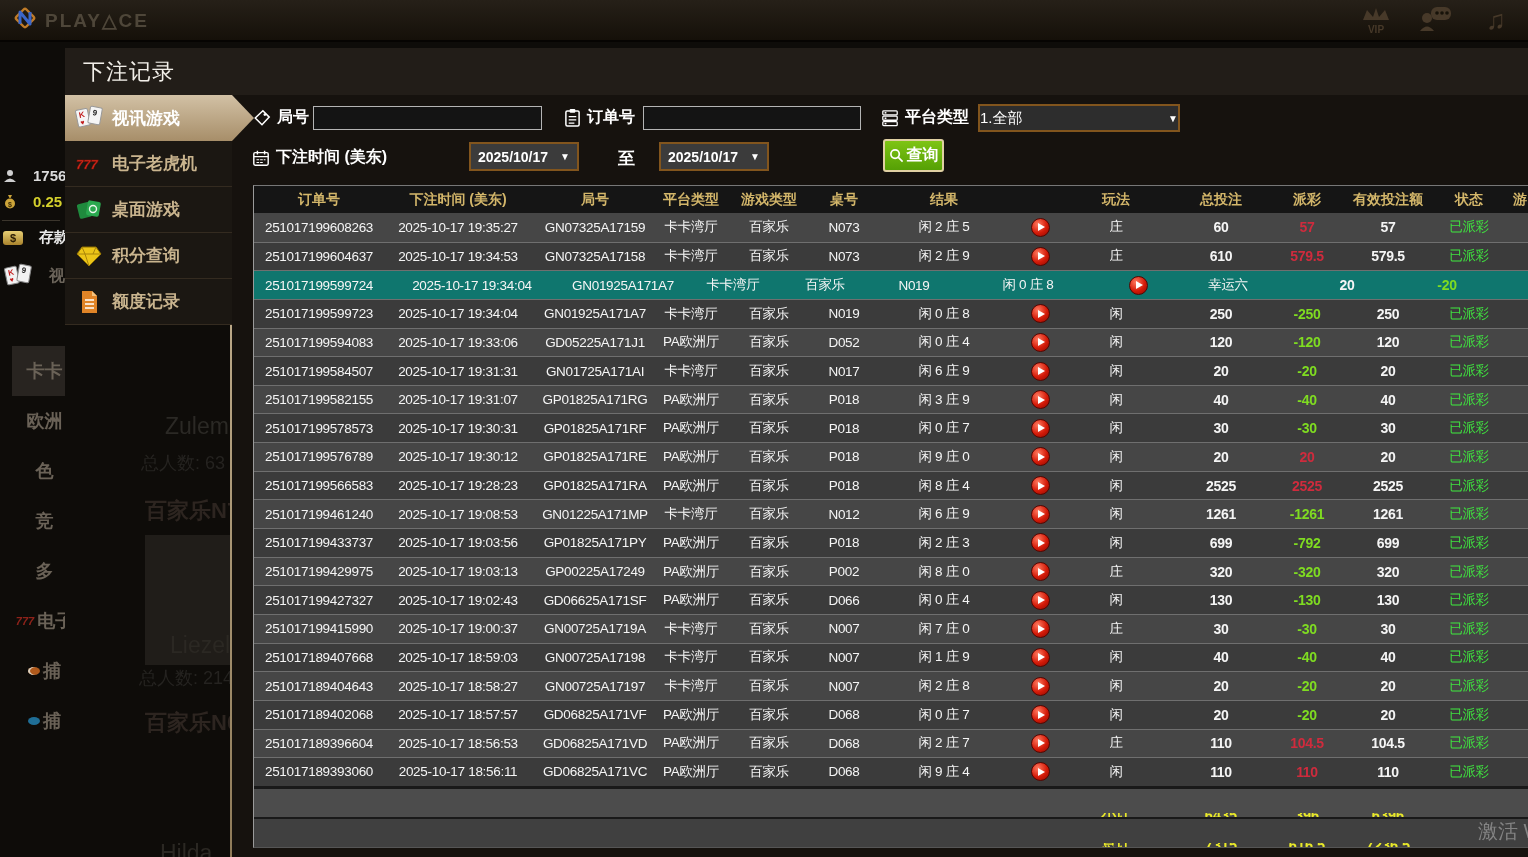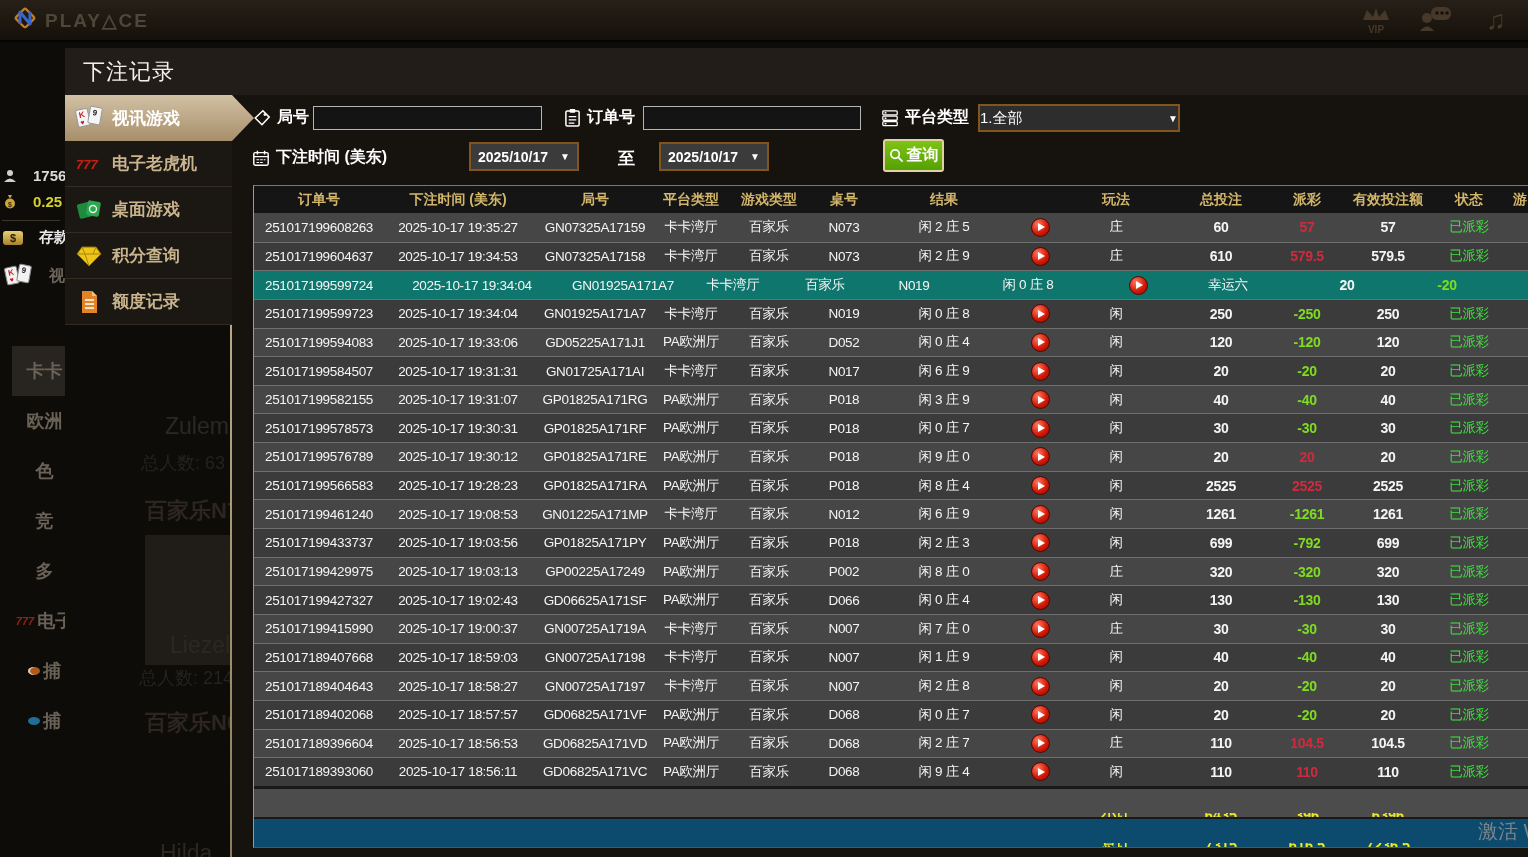--- a/index.html
+++ b/index.html
@@ -88,21 +88,21 @@
   .td.pay{font-weight:bold;font-size:14px;}
   .td.pay.red{color:#cf2b3d;}
   .td.pay.green{color:#7fdc21;}
   .td.status{color:#3fe03f;font-weight:normal;text-align:center;}
   .play-btn{width:17px;height:17px;border-radius:50%;border:1px solid #570500;position:relative;
             background:radial-gradient(circle at 35% 30%,#ff7a60,#d41a08 55%,#8c0b02);cursor:pointer;}
   .play-btn::after{content:"";position:absolute;left:6px;top:4.5px;border-left:7px solid #fff;
                    border-top:4px solid transparent;border-bottom:4px solid transparent;}
   .sum-row{height:28px;display:grid;grid-template-columns:var(--cols);background:#4c4c4c;
            border-top:3px solid #191919;overflow:hidden;}
-  .sum-row.total{background:#0c4a6e;border-top:2px solid #191919;}
+  .sum-row.total{background:#404040;border-top:2px solid #191919;}
   .sum-row .td{color:#e9e92a;font-weight:bold;font-size:14.5px;letter-spacing:0;margin-top:24px;}
   .watermark{position:absolute;left:1478px;top:818px;color:#8f8f8f;font-size:20px;z-index:60;
              opacity:.85;white-space:nowrap;}
 </style>
 </head>
 <body>
 
 <div class="topbar">
   <div class="logo">
     <span>

